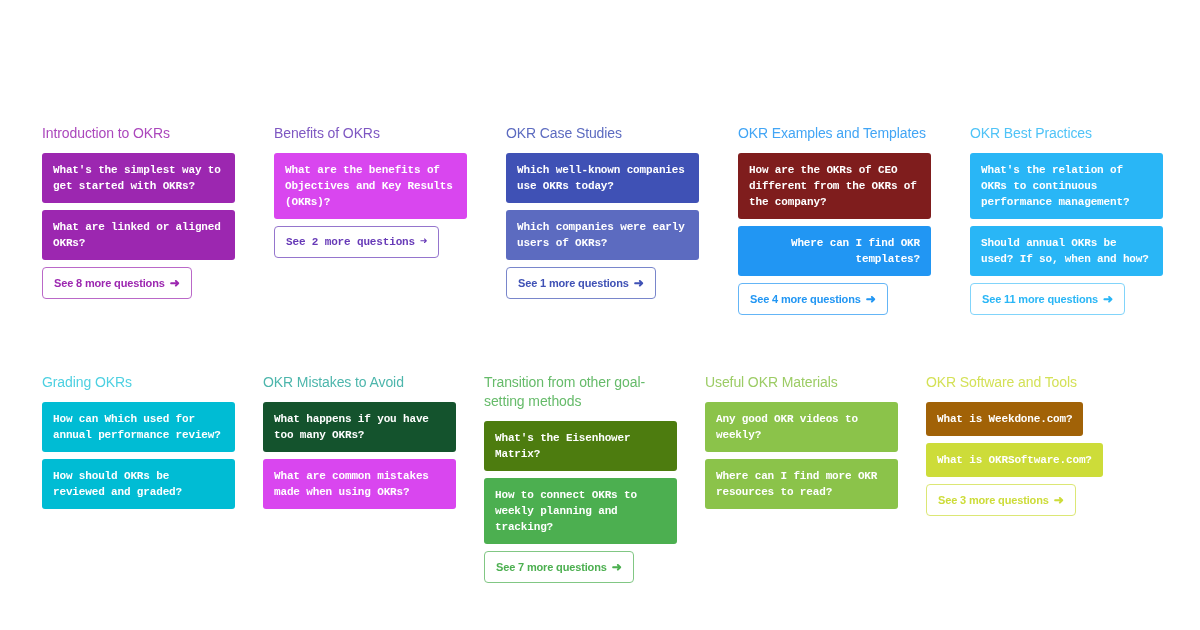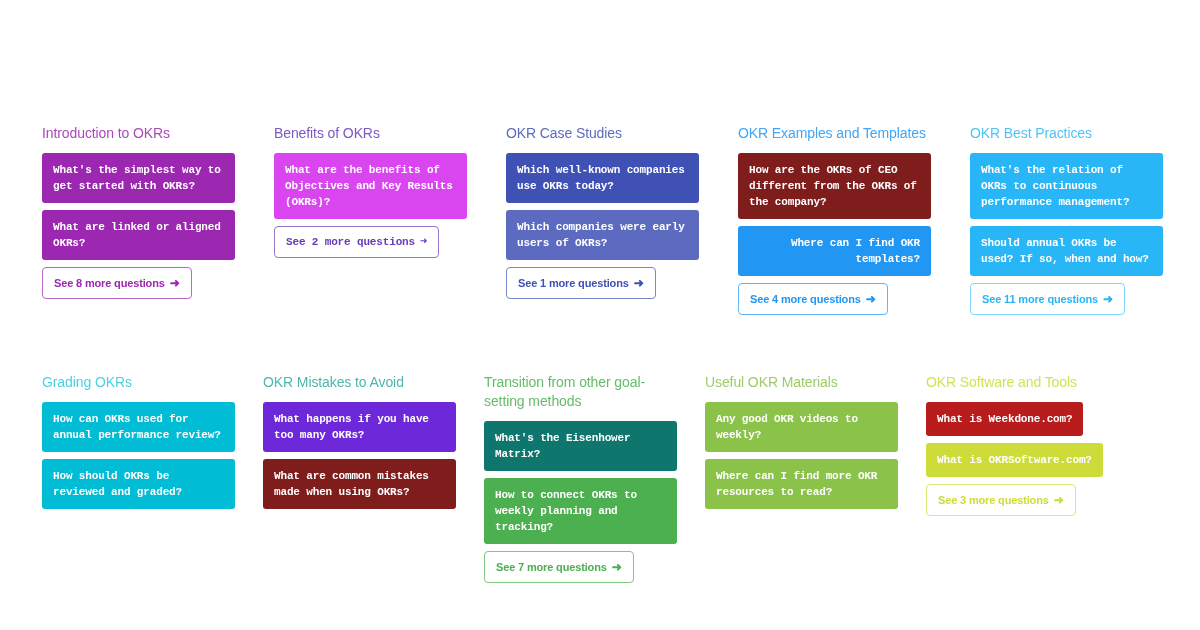--- a/index.html
+++ b/index.html
@@ -107,49 +107,49 @@
         <span class="arrow">➜</span>
       </a>
     </div>
 
   </div>
 
   <div class="row row-2">
 
     <div class="col">
       <h2 class="cat-title" style="color: rgb(77, 208, 225);">Grading OKRs</h2>
-      <div class="card" style="background-color: rgb(0, 188, 212);">How can OKRs used for annual performance review?</div>
+      <div class="card" style="background-color: rgb(0, 188, 212);">How can Which used for annual performance review?</div>
       <div class="card" style="background-color: rgb(0, 188, 212);">How should OKRs be reviewed and graded?</div>
     </div>
 
     <div class="col">
       <h2 class="cat-title" style="color: rgb(77, 182, 172);">OKR Mistakes to Avoid</h2>
-      <div class="card" style="background-color: #6d28d9;">What happens if you have too many OKRs?</div>
-      <div class="card" style="background-color: #7f1d1d;">What are common mistakes made when using OKRs?</div>
+      <div class="card" style="background-color: #14532d;">What happens if you have too many OKRs?</div>
+      <div class="card" style="background-color: #d946ef;">What are common mistakes made when using OKRs?</div>
     </div>
 
     <div class="col">
       <h2 class="cat-title" style="color: rgb(102, 187, 106);">Transition from other goal-setting methods</h2>
-      <div class="card" style="background-color: #0f766e;">What's the Eisenhower Matrix?</div>
+      <div class="card" style="background-color: #4d7c0f;">What's the Eisenhower Matrix?</div>
       <div class="card" style="background-color: rgb(76, 175, 80);">How to connect OKRs to weekly planning and tracking?</div>
       <a class="more" style="color: rgb(76, 175, 80); border-color: rgb(129, 199, 132);">
         <span>See 7 more questions</span>
         <span class="arrow">➜</span>
       </a>
     </div>
 
     <div class="col">
       <h2 class="cat-title" style="color: rgb(156, 204, 101);">Useful OKR Materials</h2>
       <div class="card" style="background-color: rgb(139, 195, 74);">Any good OKR videos to weekly?</div>
       <div class="card" style="background-color: rgb(139, 195, 74);">Where can I find more OKR resources to read?</div>
     </div>
 
     <div class="col">
       <h2 class="cat-title" style="color: rgb(212, 225, 87);">OKR Software and Tools</h2>
-      <div class="card" style="background-color: #b91c1c; margin-top: 7px;">What is Weekdone.com?</div>
+      <div class="card" style="background-color: #a16207; margin-top: 7px;">What is Weekdone.com?</div>
       <div class="card" style="background-color: rgb(205, 220, 57);">What is OKRSoftware.com?</div>
       <a class="more" style="color: rgb(205, 220, 57); border-color: rgb(220, 231, 117);">
         <span>See 3 more questions</span>
         <span class="arrow">➜</span>
       </a>
     </div>
 
   </div>
 
 </div>

